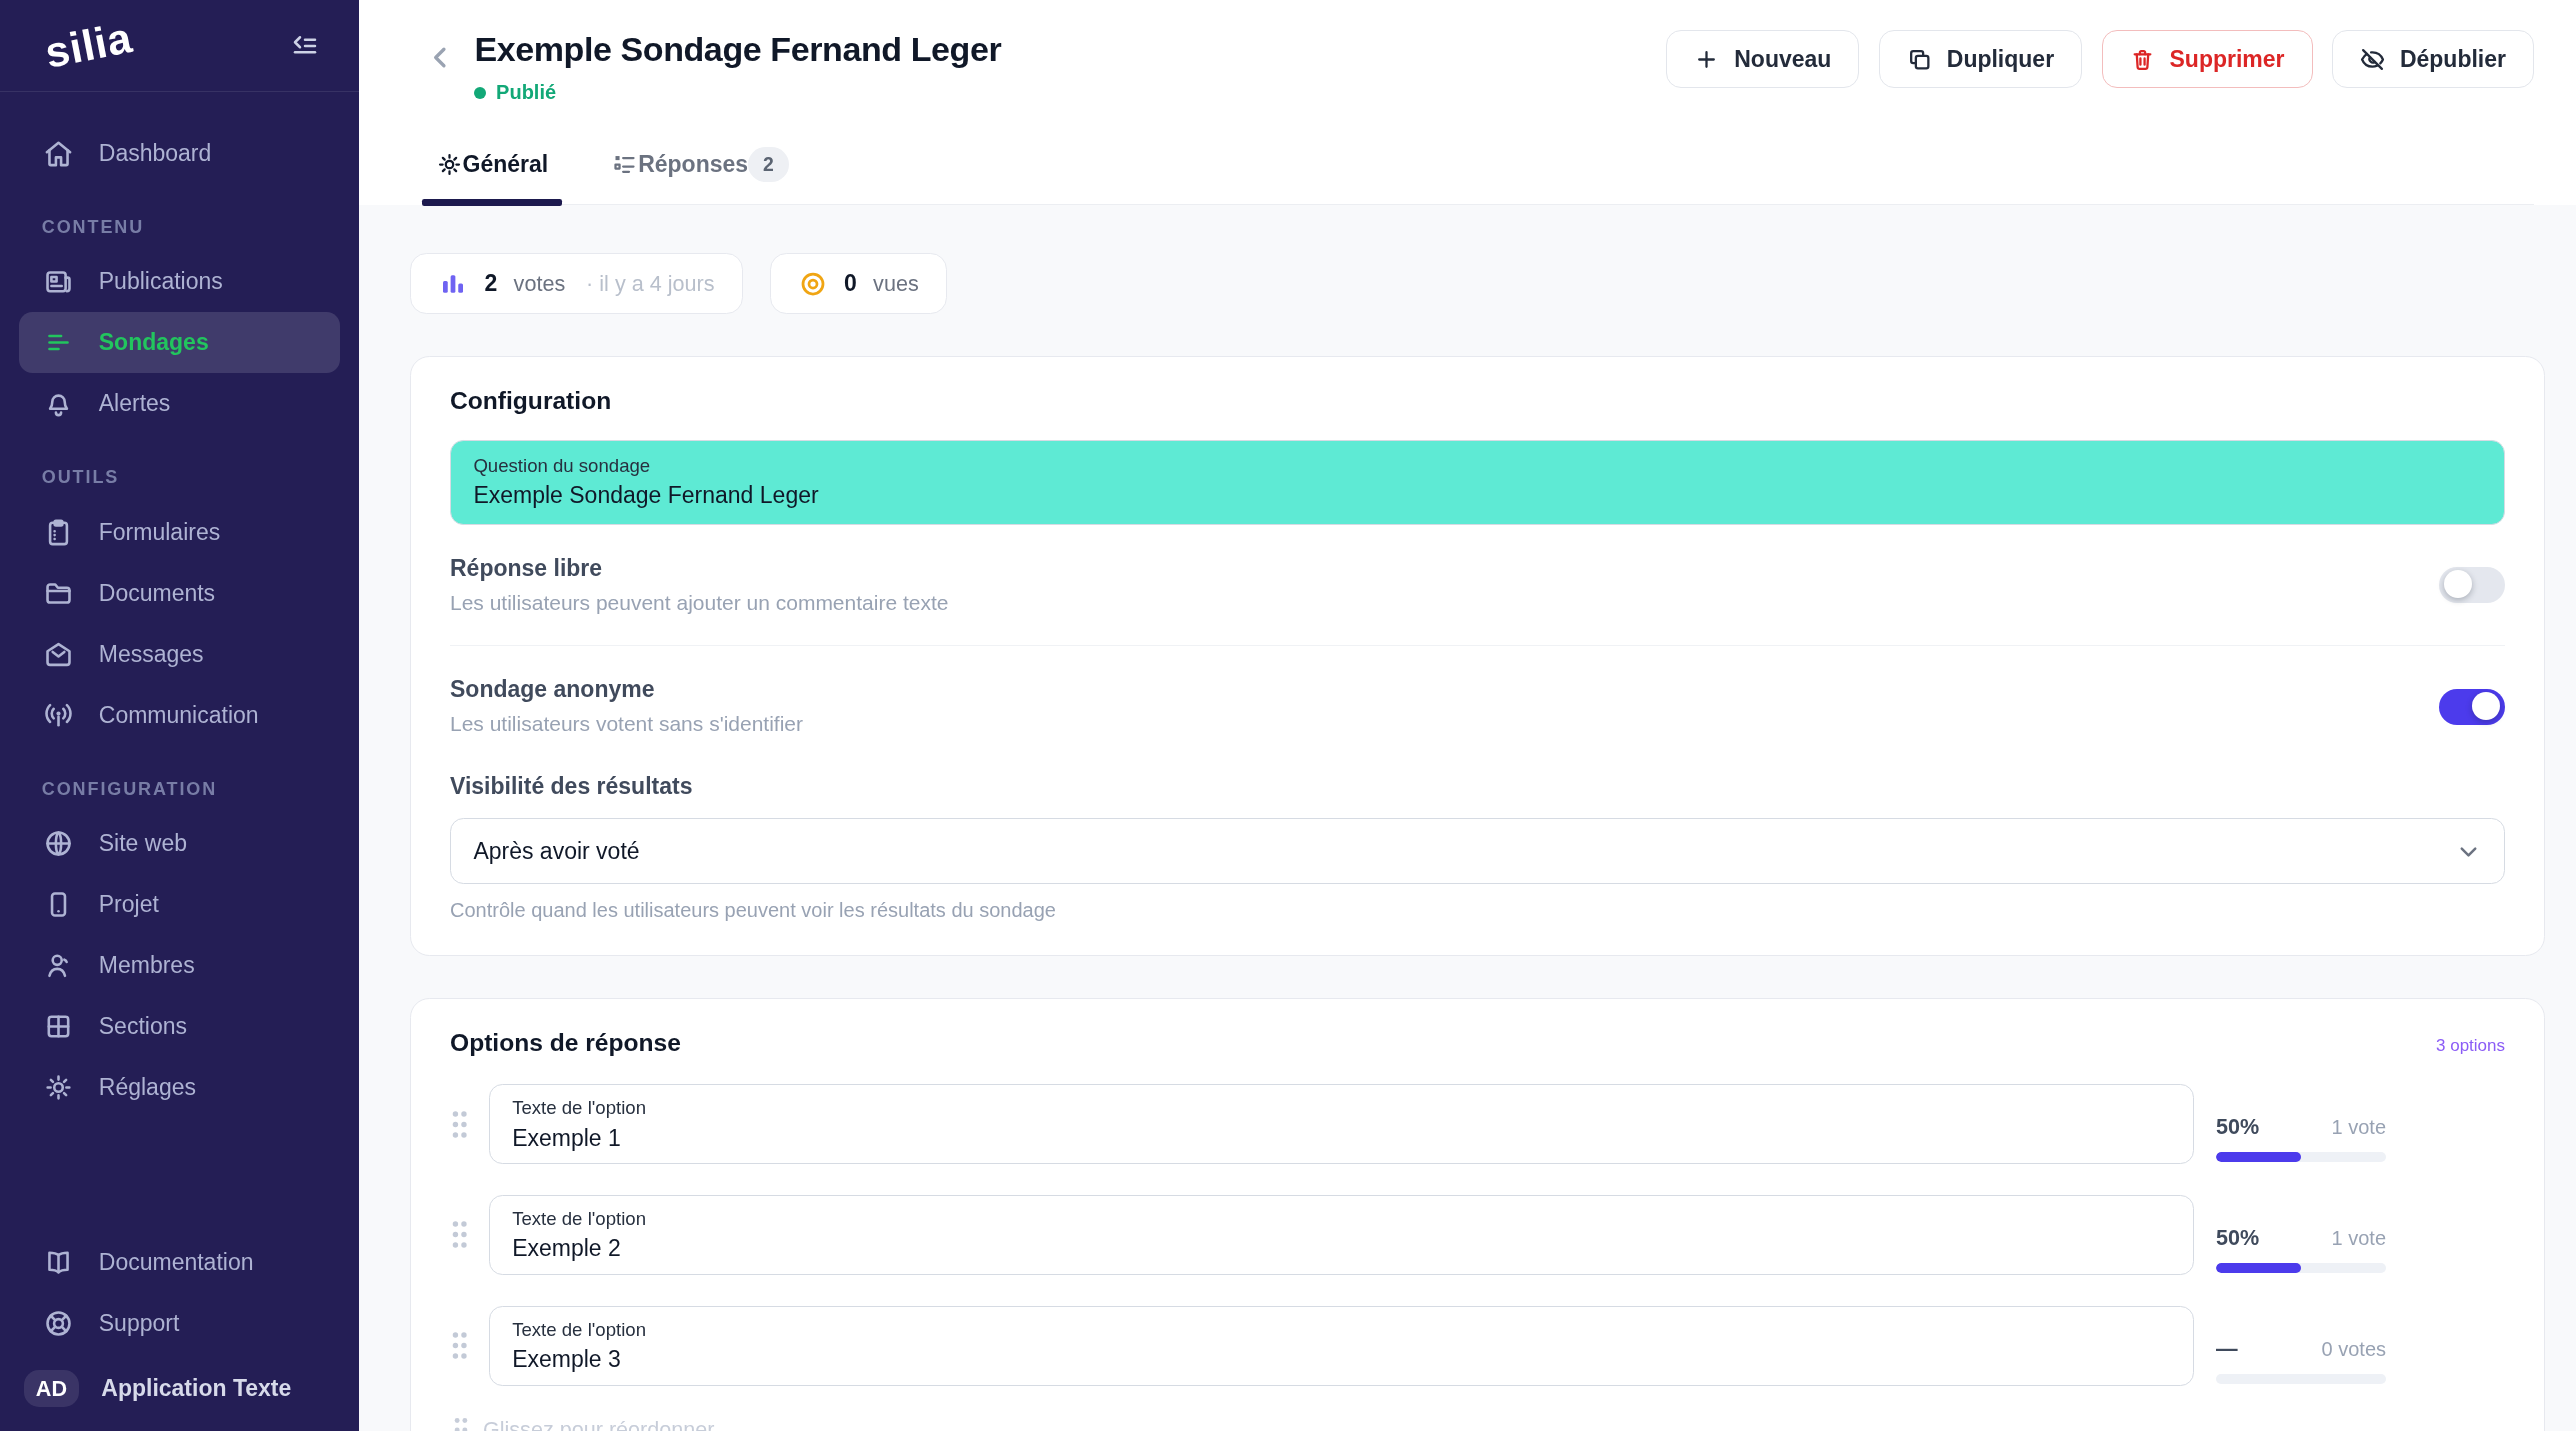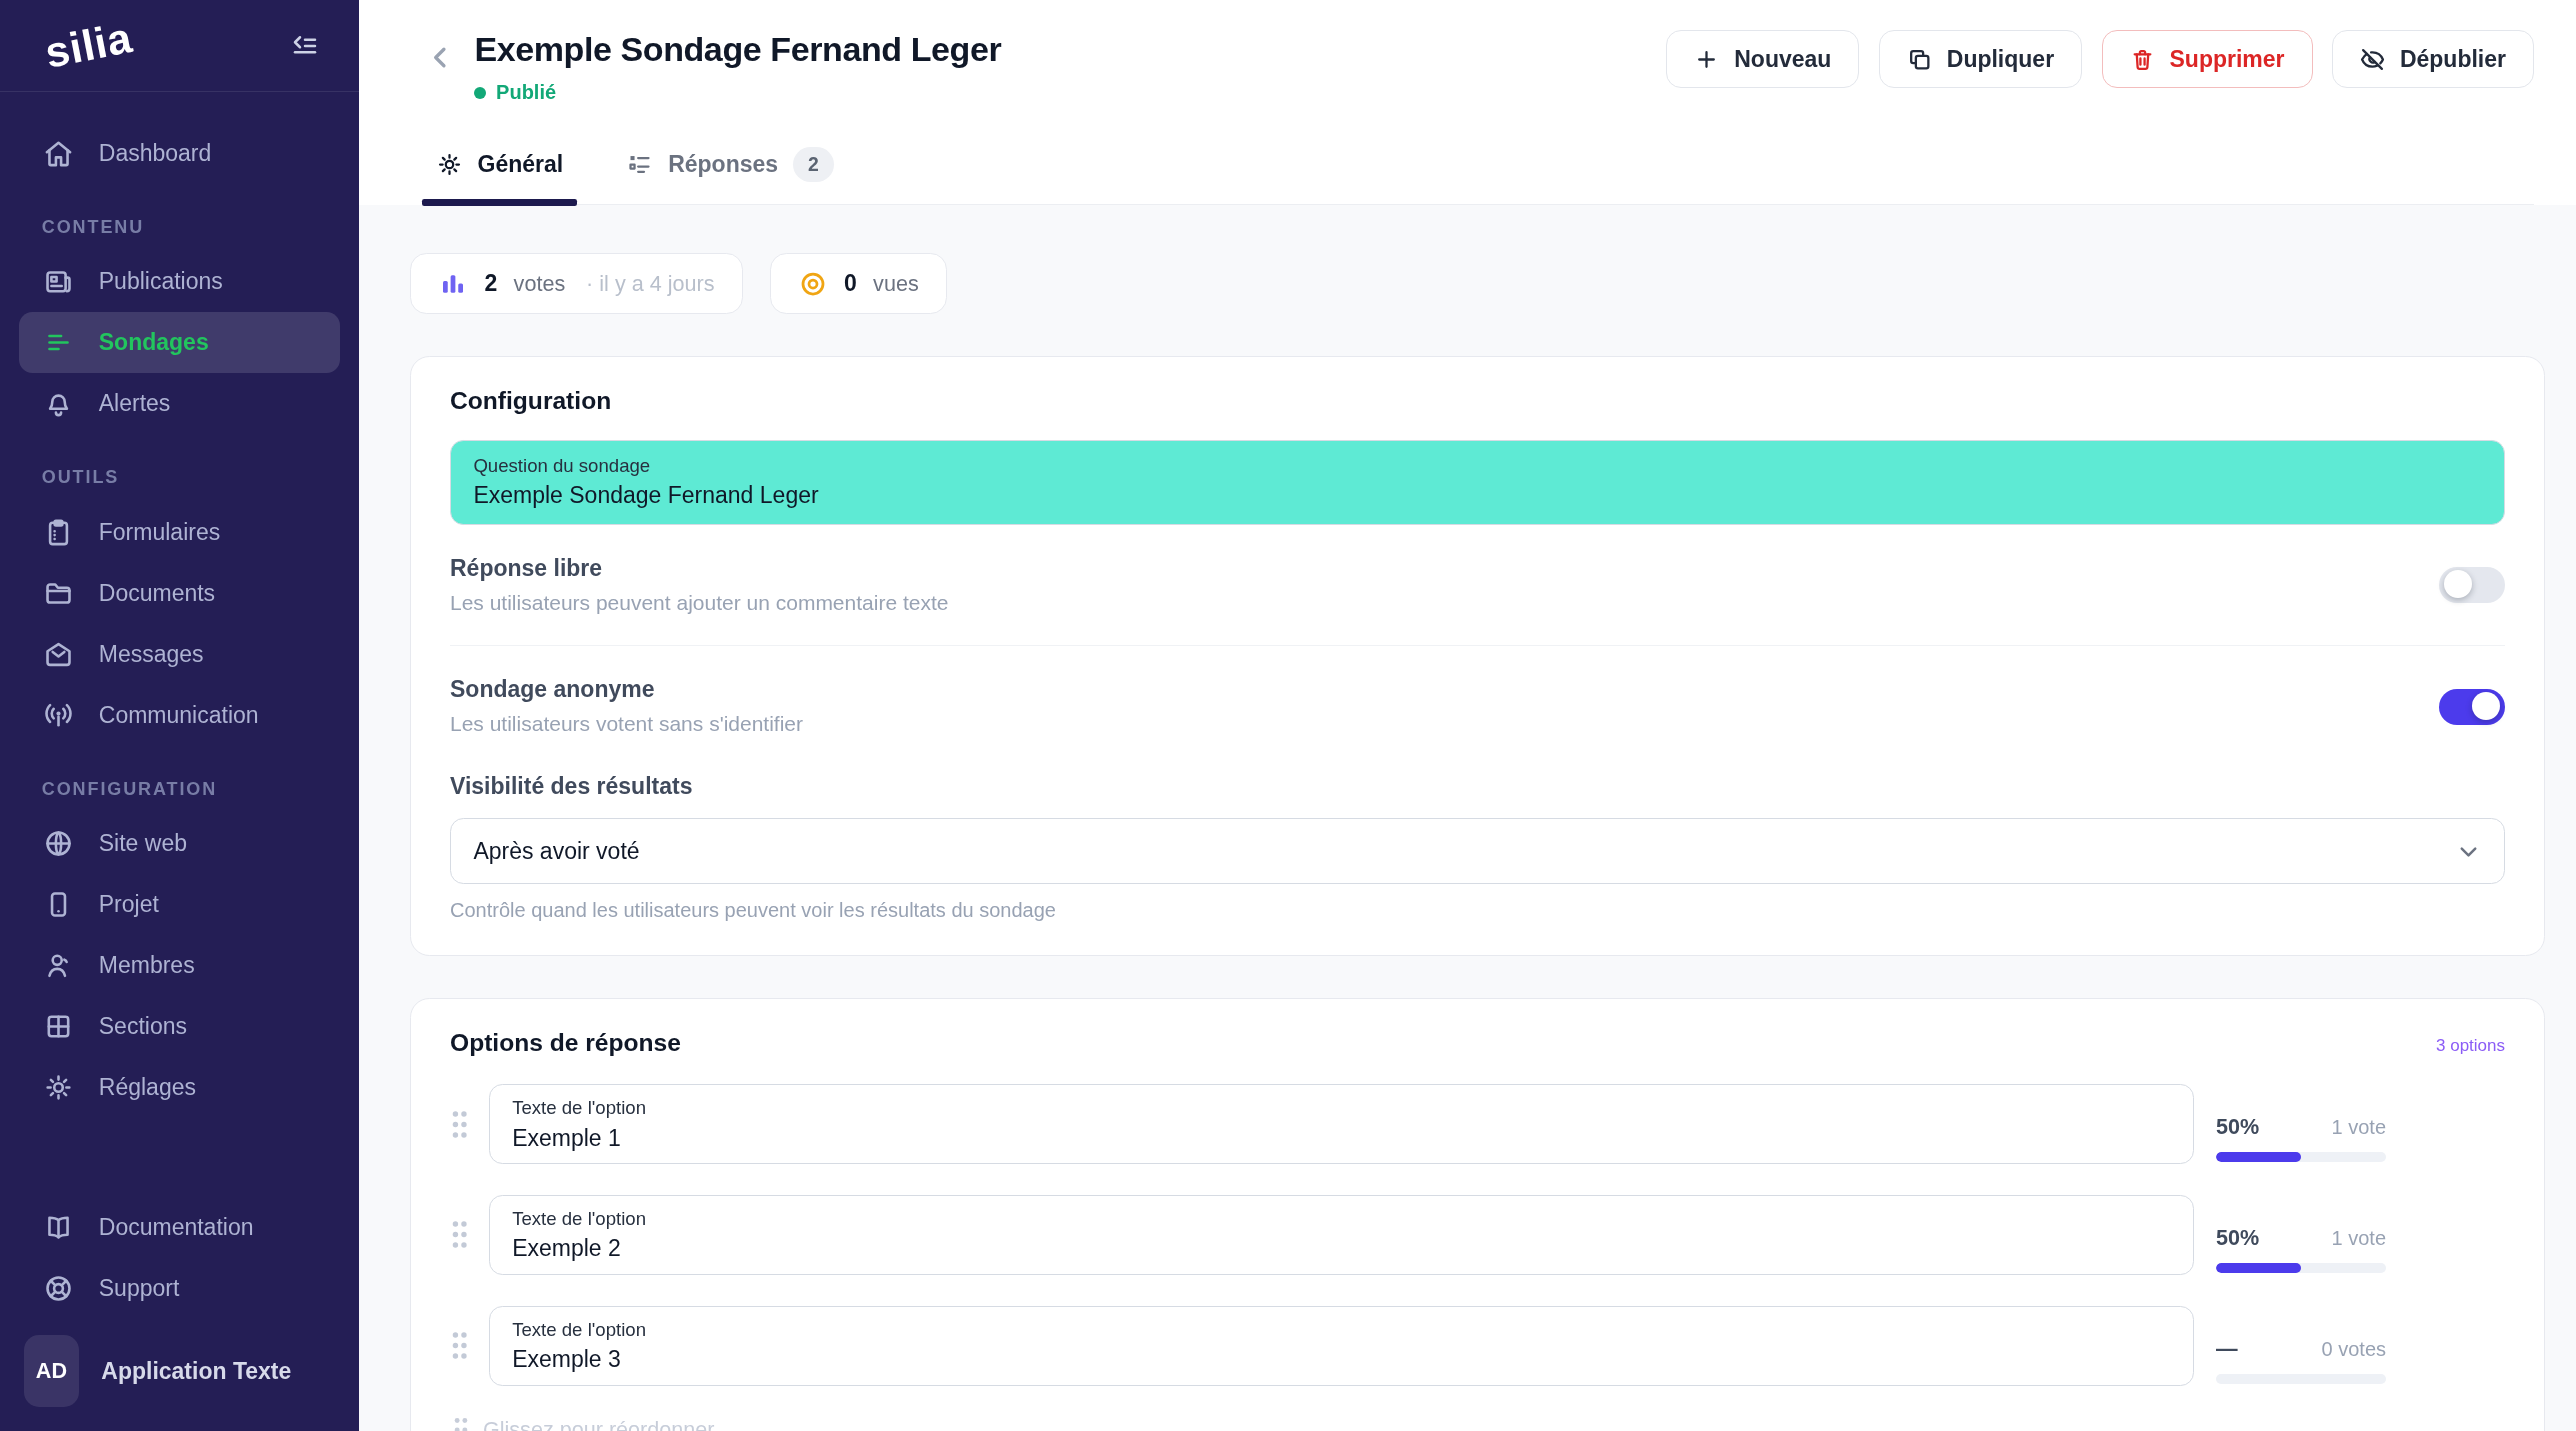--- a/index.html
+++ b/index.html
@@ -16,41 +16,41 @@
   .collapse-btn { width:42px; height:42px; color:#cdd2e6; display:flex; align-items:center; justify-content:center; cursor:pointer; }
   .side-nav { flex:1; padding:31px 19.4px 0; overflow:hidden; }
   .nav-item { display:flex; align-items:center; gap:24px; height:61px; padding:0 22.4px;
               border-radius:13.4px; font-size:23px; color:#aeb3d3; cursor:pointer; }
   .nav-item.active { background:rgba(255,255,255,.13); color:#22c55e; font-weight:700; }
   .nav-ic { display:flex; width:33px; height:33px; align-items:center; justify-content:center; flex:none; }
   svg { display:block; }
   .sec-lbl { font-size:18px; font-weight:700; letter-spacing:1.9px; color:#787da6; margin:33px 0 13.4px 22.4px; }
   .side-foot { padding:0 19.4px 19.4px; flex:none; }
   .user-row { display:flex; align-items:center; gap:22.4px; padding:16.4px 4.5px 4.5px; }
-  .avatar { width:55px; height:72px; border-radius:15px; background:rgba(255,255,255,.1); color:#fff;
+  .avatar { width:55px; height:37px; border-radius:15px; background:rgba(255,255,255,.1); color:#fff;
             display:flex; align-items:center; justify-content:center; font-size:21.6px; font-weight:700; flex:none; }
   .user-name { font-size:23px; color:#d7daea; font-weight:600; }
 
   
   .main { flex:1; display:flex; flex-direction:column; min-width:0; }
   .topbar { background:#fff; padding:30px 42px 0 63px; flex:none; }
   .tb-row { display:flex; align-items:flex-start; }
   .back-btn { width:36px; height:36px; margin-top:9px; color:#9aa3b2; display:flex; align-items:center;
               justify-content:center; cursor:pointer; flex:none; }
   .title-wrap { margin-left:16.4px; }
   .page-title { font-size:34px; font-weight:700; color:#101828; letter-spacing:-0.4px; }
   .status-row { display:flex; align-items:center; gap:9.7px; margin-top:12px; }
   .status-dot { width:12px; height:12px; border-radius:50%; background:var(--green,#12a877); }
   .status-txt { font-size:20px; color:var(--green,#12a877); font-weight:600; }
   .tb-actions { margin-left:auto; display:flex; gap:19.4px; }
   .btn { display:flex; align-items:center; gap:15px; height:58px; padding:0 27px; background:#fff;
          border:1.5px solid #e3e6ec; border-radius:15px; font-size:23px; color:#232b3a; font-weight:600; cursor:pointer; }
   .btn.danger { color:var(--red,#dc2626); border-color:#f3bdbd;justify-content:space-between; }
   .tabs { display:flex; gap:48px; margin-top:25px; border-bottom:1.5px solid #eceef2; padding-left:6px; }
-  .tab { display:flex; align-items:center; gap:15px; padding:18px 7.5px 22.4px; font-size:23px; color:#6b7280;
+  .tab { display:flex; align-items:center; padding:18px 7.5px 22.4px; font-size:23px; color:#6b7280;
          position:relative; font-weight:600; cursor:pointer; }
   .tab.active { color:#101828; }
   .tab.active::after { content:""; position:absolute; left:-6px; right:-6px; bottom:-1.5px; height:6.7px;
                        background:#1d1a4e; border-radius:2.2px; }
   .tab-badge { background:#eef0f4; color:#5b6472; border-radius:745px; font-size:19.4px; padding:6px 15px; font-weight:600; }
 
   
   .content { flex:1; padding:48px 31px 0 51px; overflow:hidden; }
   .chips { display:flex; gap:27px; }
   .chip { display:flex; align-items:center; gap:16.4px; background:#fff; border:1.5px solid #e7e9ef;

